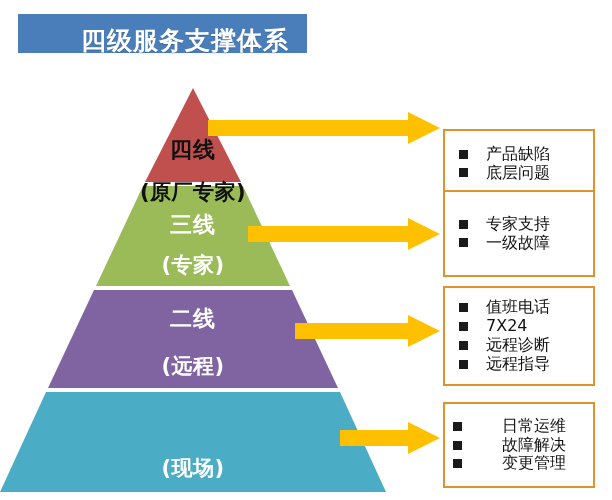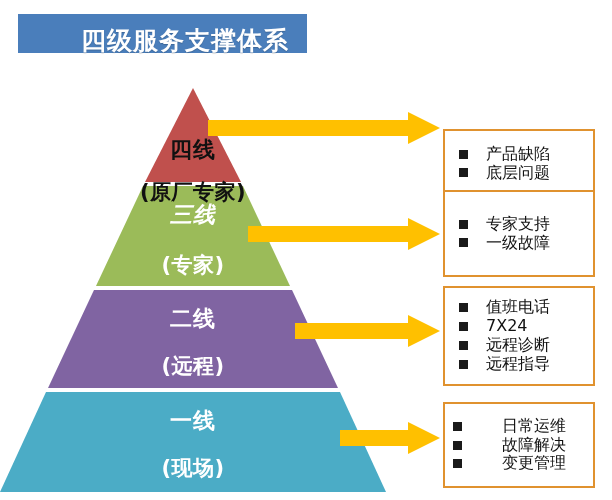--- a/index.html
+++ b/index.html
@@ -112,27 +112,26 @@
 
       <polygon points="94,290 292,290 338,388 48,388" fill="#8064A2"></polygon>
 
       <polygon points="46,392 340,392 386,492 0,492" fill="#4BACC6"></polygon>
     </svg>
   </div>
 
   <div class="tier-label tier-main lbl-dark" style="left:143px;top:114px;width:100px;">四线</div>
   <div class="tier-label tier-sub lbl-dark" style="left:118px;top:157px;width:150px;">(原厂专家)</div>
 
-  <div class="tier-label tier-main lbl-light" style="left:143px;top:204px;width:100px;font-style:italic;">三线</div>
+  <div class="tier-label tier-main lbl-light" style="left:143px;top:214px;width:100px;">三线</div>
   <div class="tier-label tier-sub lbl-light" style="left:133px;top:255px;width:120px;">(专家)</div>
 
   <div class="tier-label tier-main lbl-light" style="left:143px;top:308px;width:100px;">二线</div>
   <div class="tier-label tier-sub lbl-light" style="left:133px;top:356px;width:120px;">(远程)</div>
 
-  <div class="tier-label tier-main lbl-light" style="left:143px;top:410px;width:100px;">一线</div>
   <div class="tier-label tier-sub lbl-light" style="left:133px;top:458px;width:120px;">(现场)</div>
 
   <div class="arrow" style="left:208px;top:112px;">
     <svg width="232" height="32" viewBox="0 0 232 32" xmlns="http://www.w3.org/2000/svg">
       <polygon points="0,8 200,8 200,0 232,16 200,32 200,24 0,24" fill="#FFC000"></polygon>
     </svg>
   </div>
 
   <div class="arrow" style="left:248px;top:218px;">
     <svg width="192" height="32" viewBox="0 0 192 32" xmlns="http://www.w3.org/2000/svg">

